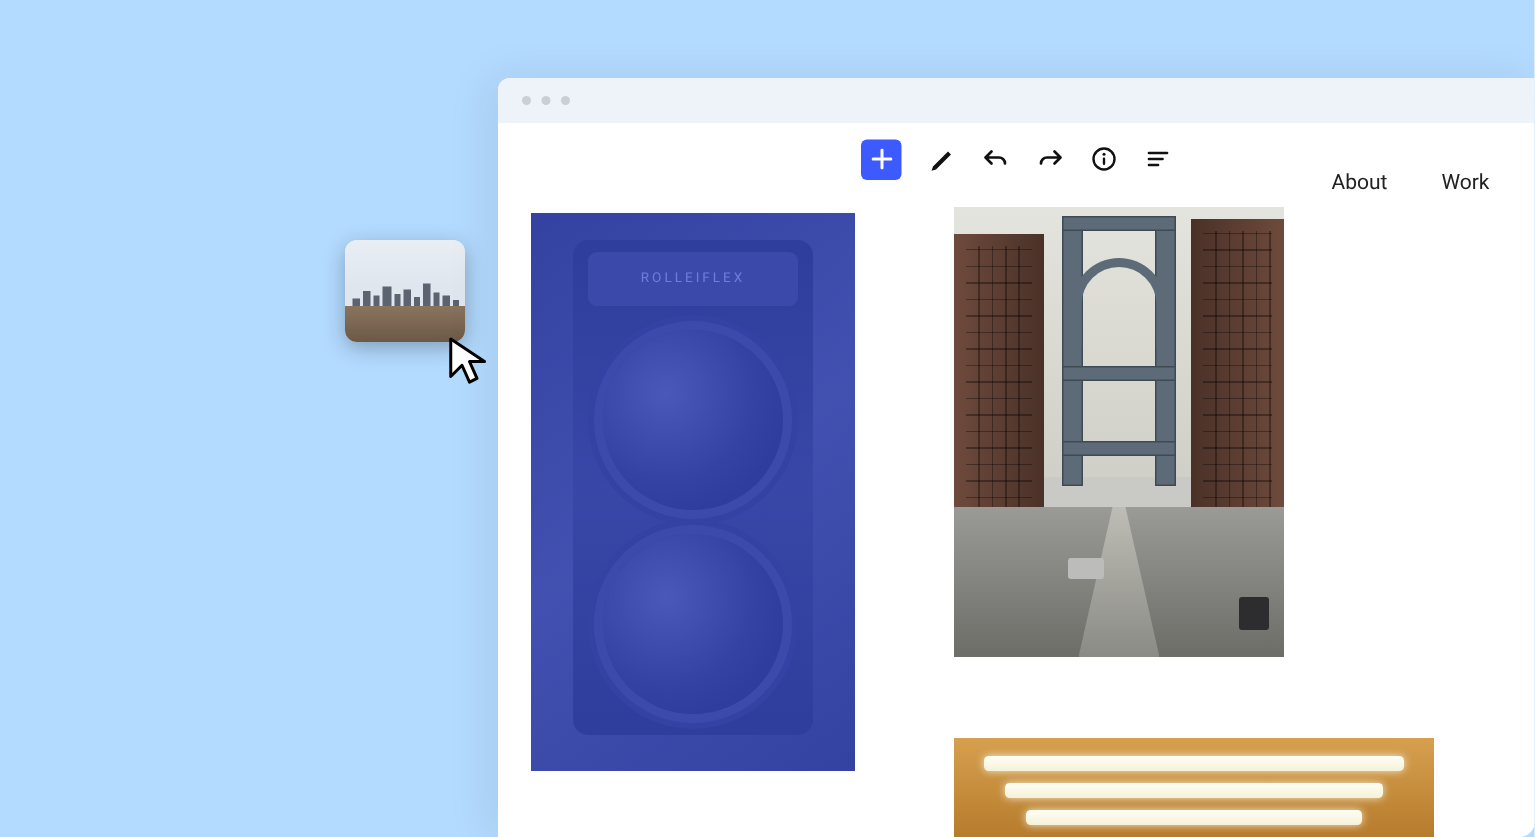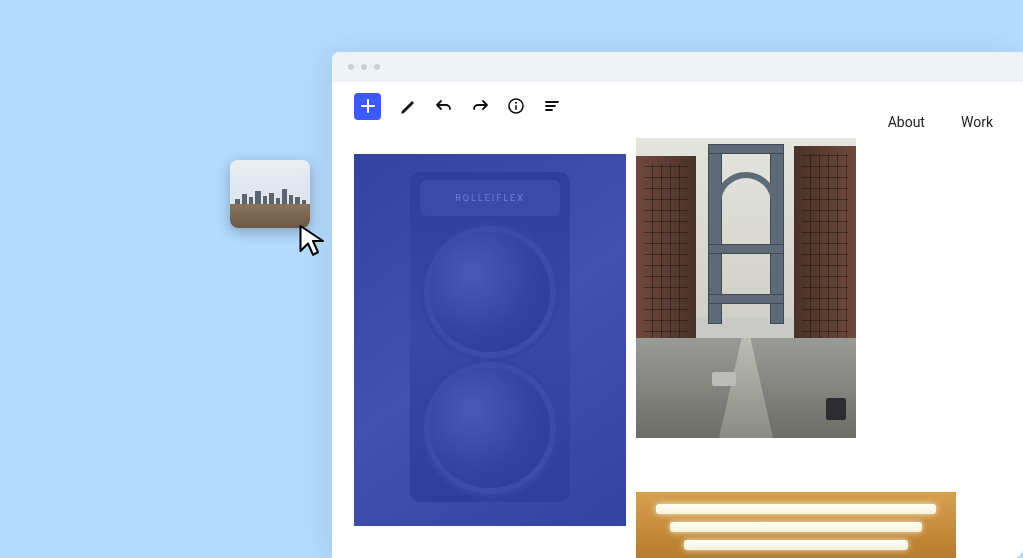--- a/index.html
+++ b/index.html
@@ -88,20 +88,21 @@
     }
 
     .toolbar-row {
       height: 48px;
       background: #fff;
       display: flex;
       align-items: center;
       position: relative;
       padding: 0 22px;
       flex-shrink: 0;
+      justify-content: center;
     }
     .tool-group { display:flex; align-items:center; gap:18px; }
     .add-btn {
       width: 27px; height: 27px;
       background: #3d5afe;
       border-radius: 4px;
       display:flex; align-items:center; justify-content:center;
       color:#fff; cursor:pointer;
     }
     .tool-icon { display:flex; align-items:center; justify-content:center; cursor:pointer; color:#111; }
@@ -120,22 +121,22 @@
       flex: 1;
       background: #fff;
       position: relative;
       overflow: hidden;
     }
 
     
     .canvas-img-1 {
       position: absolute;
       left: 22px;
-      top: 24px;
-      width: 272px;
+      top: 12px;
+      width: 216px;
       height: 372px;
       background: linear-gradient(145deg, #2a2a32 0%, #4a4a54 50%, #2a2a32 100%);
       overflow: hidden;
     }
     .camera-body{
       position:absolute; left:50%; top:18px; transform:translateX(-50%);
       width:160px; height:330px;
       background: linear-gradient(#1f1f26 0%, #35353f 50%, #1f1f26 100%);
       border-radius: 10px;
     }

